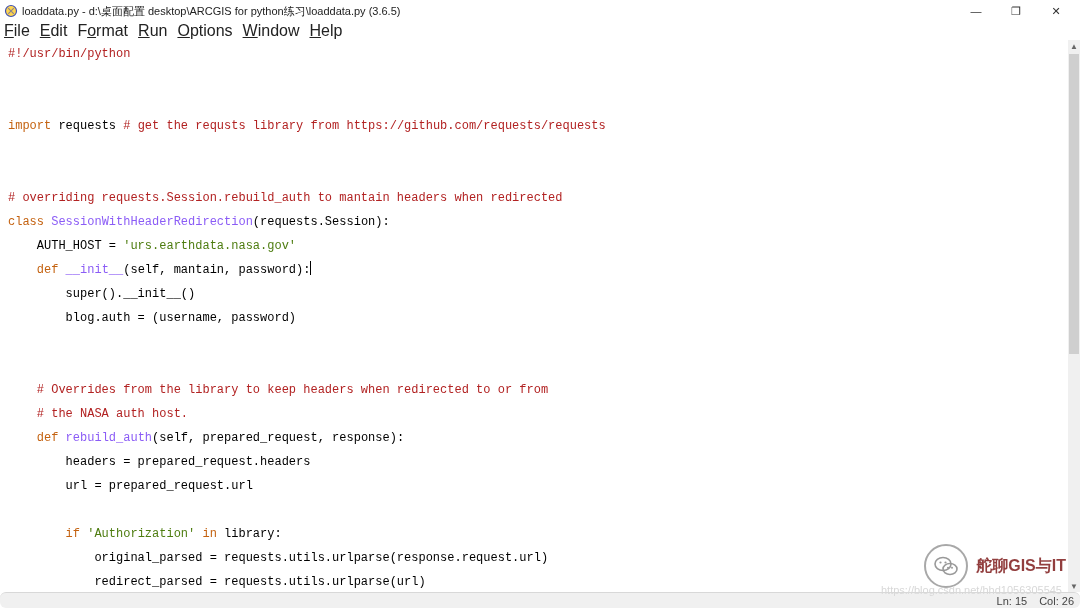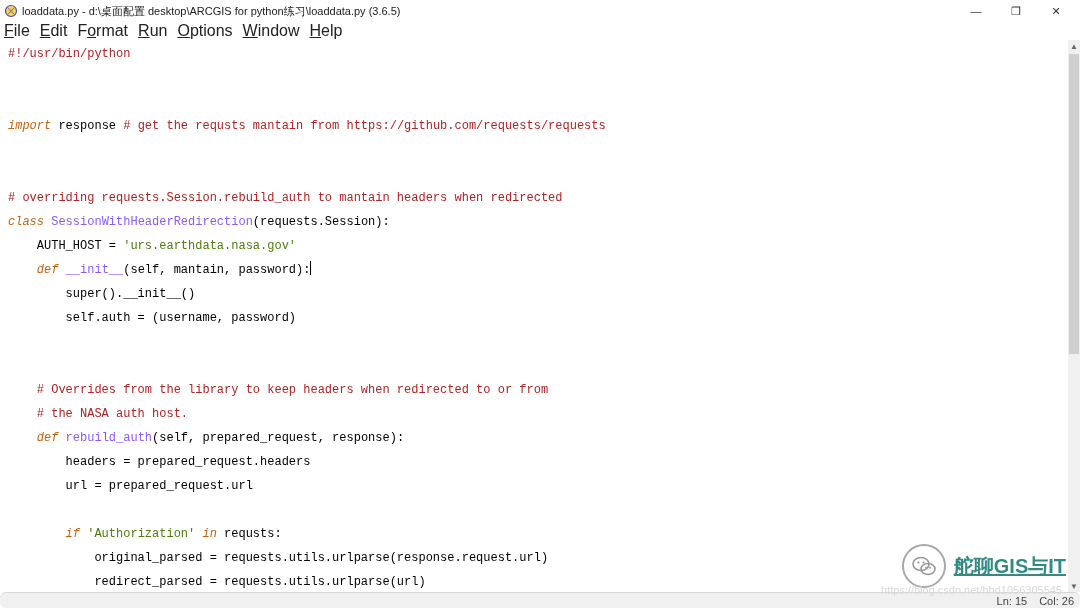--- a/index.html
+++ b/index.html
@@ -8,34 +8,34 @@
   .titlebar .app-icon { width: 14px; height: 14px; display: inline-flex; align-items: center; justify-content: center; margin-right: 4px; }
   .titlebar .title-text { flex: 1; white-space: nowrap; overflow: hidden; text-overflow: ellipsis; }
   .win-controls { display: flex; gap: 0; }
   .win-btn { width: 40px; height: 22px; display: flex; align-items: center; justify-content: center; font-size: 11px; color: #333; }
   .menubar { height: 18px; background: #fff; display: flex; align-items: center; padding: 0 4px; font-size: 16px; color: #222; gap: 10px; }
   .menubar .mitem { cursor: default; }
   .menubar .mitem .ul { text-decoration: underline; }
   .editor { position: absolute; top: 40px; left: 0; right: 12px; bottom: 16px; overflow: hidden; background: #fff; }
   .code { font-family: Consolas, "Courier New", monospace; font-size: 12px; line-height: 24px; white-space: pre; padding: 2px 8px; color: #000; }
   .c-comment { color: #b22222; }
-  .c-keyword { color: #c46210; font-style: italic; }
+  .c-keyword { color: #c46210; }
   .c-def { color: #8b5cf6; }
   .c-string { color: #4d7c0f; }
   .c-black { color: #000; }
   .cursor { display: inline-block; width: 0; border-right: 1px solid #000; height: 14px; vertical-align: -2px; }
   .scrollbar-v { position: absolute; top: 40px; right: 0; width: 12px; bottom: 16px; background: #f0f0f0; }
   .scrollbar-v .thumb { position: absolute; left: 1px; right: 1px; top: 14px; height: 300px; background: #cfcfcf; border-radius: 0; }
   .scrollbar-v .arrow { position: absolute; left: 0; right: 0; height: 12px; display: flex; align-items: center; justify-content: center; font-size: 8px; color: #666; }
   .scrollbar-v .arrow.up { top: 0; }
   .scrollbar-v .arrow.down { bottom: 0; }
   .statusbar { position: absolute; left: 0; right: 0; bottom: 0; height: 16px; background: #f0f0f0; border-top: 1px solid #d8d8d8; display: flex; justify-content: flex-end; align-items: center; font-size: 11px; color: #444; padding: 0 6px; gap: 12px; border-radius: 6px; }
   .watermark { position: absolute; right: 14px; bottom: 20px; display: flex; align-items: center; gap: 8px; opacity: 0.85; pointer-events: none; }
   .watermark .wm-circle { width: 44px; height: 44px; border-radius: 50%; border: 2px solid #999; display: flex; align-items: center; justify-content: center; color: #7a7a7a; }
-  .watermark .wm-text { font-size: 20px; color: #0f766e; font-weight: 600; text-decoration: underline; }
+  .watermark .wm-text { font-size: 16px; color: #7f1d1d; font-weight: 600; }
   .watermark-url { position: absolute; right: 18px; bottom: 12px; font-size: 11px; color: #d8d8d8; pointer-events: none; }
 </style>
 </head>
 <body>
 
 <div class="titlebar">
   <span class="app-icon">
     <svg width="14" height="14" viewBox="0 0 14 14">
         <circle cx="7" cy="7" r="5.5" fill="#ffd54f" stroke="#3f51b5" stroke-width="1.2"></circle>
         <path d="M4.2 4.2 L9.8 9.8 M9.8 4.2 L4.2 9.8" stroke="#3f51b5" stroke-width="1.2" opacity="0.6"></path>
@@ -56,38 +56,38 @@
   <span class="mitem"><span class="ul">R</span>un</span>
   <span class="mitem"><span class="ul">O</span>ptions</span>
   <span class="mitem"><span class="ul">W</span>indow</span>
   <span class="mitem"><span class="ul">H</span>elp</span>
 </div>
 
 <div class="editor">
 <div class="code"><span class="c-comment">#!/usr/bin/python</span>
 
 
-<span class="c-keyword">import</span><span class="c-black"> response </span><span class="c-comment"># get the requsts mantain from https://github.com/requests/requests</span>
+<span class="c-keyword">import</span><span class="c-black"> requests </span><span class="c-comment"># get the requsts library from https://github.com/requests/requests</span>
 
 
 <span class="c-comment"># overriding requests.Session.rebuild_auth to mantain headers when redirected</span>
 <span class="c-keyword">class</span><span class="c-def"> SessionWithHeaderRedirection</span><span class="c-black">(requests.Session):</span>
 <span class="c-black">    AUTH_HOST = </span><span class="c-string">'urs.earthdata.nasa.gov'</span>
 <span class="c-keyword">    def</span><span class="c-def"> __init__</span><span class="c-black">(self, mantain, password):</span><span class="cursor"></span>
 <span class="c-black">        super().</span><span class="c-black">__init__</span><span class="c-black">()</span>
-<span class="c-black">        self.auth = (username, password)</span>
+<span class="c-black">        blog.auth = (username, password)</span>
 
 
 <span class="c-comment">    # Overrides from the library to keep headers when redirected to or from</span>
 <span class="c-comment">    # the NASA auth host.</span>
 <span class="c-keyword">    def</span><span class="c-def"> rebuild_auth</span><span class="c-black">(self, prepared_request, response):</span>
 <span class="c-black">        headers = prepared_request.headers</span>
 <span class="c-black">        url = prepared_request.url</span>
 
-<span class="c-keyword">        if</span><span class="c-string"> 'Authorization'</span><span class="c-keyword"> in</span><span class="c-black"> requsts:</span>
+<span class="c-keyword">        if</span><span class="c-string"> 'Authorization'</span><span class="c-keyword"> in</span><span class="c-black"> library:</span>
 <span class="c-black">            original_parsed = requests.utils.urlparse(response.request.url)</span>
 <span class="c-black">            redirect_parsed = requests.utils.urlparse(url)</span>
 
 
 
 
 </div>
 </div>
 
 <div class="scrollbar-v">

